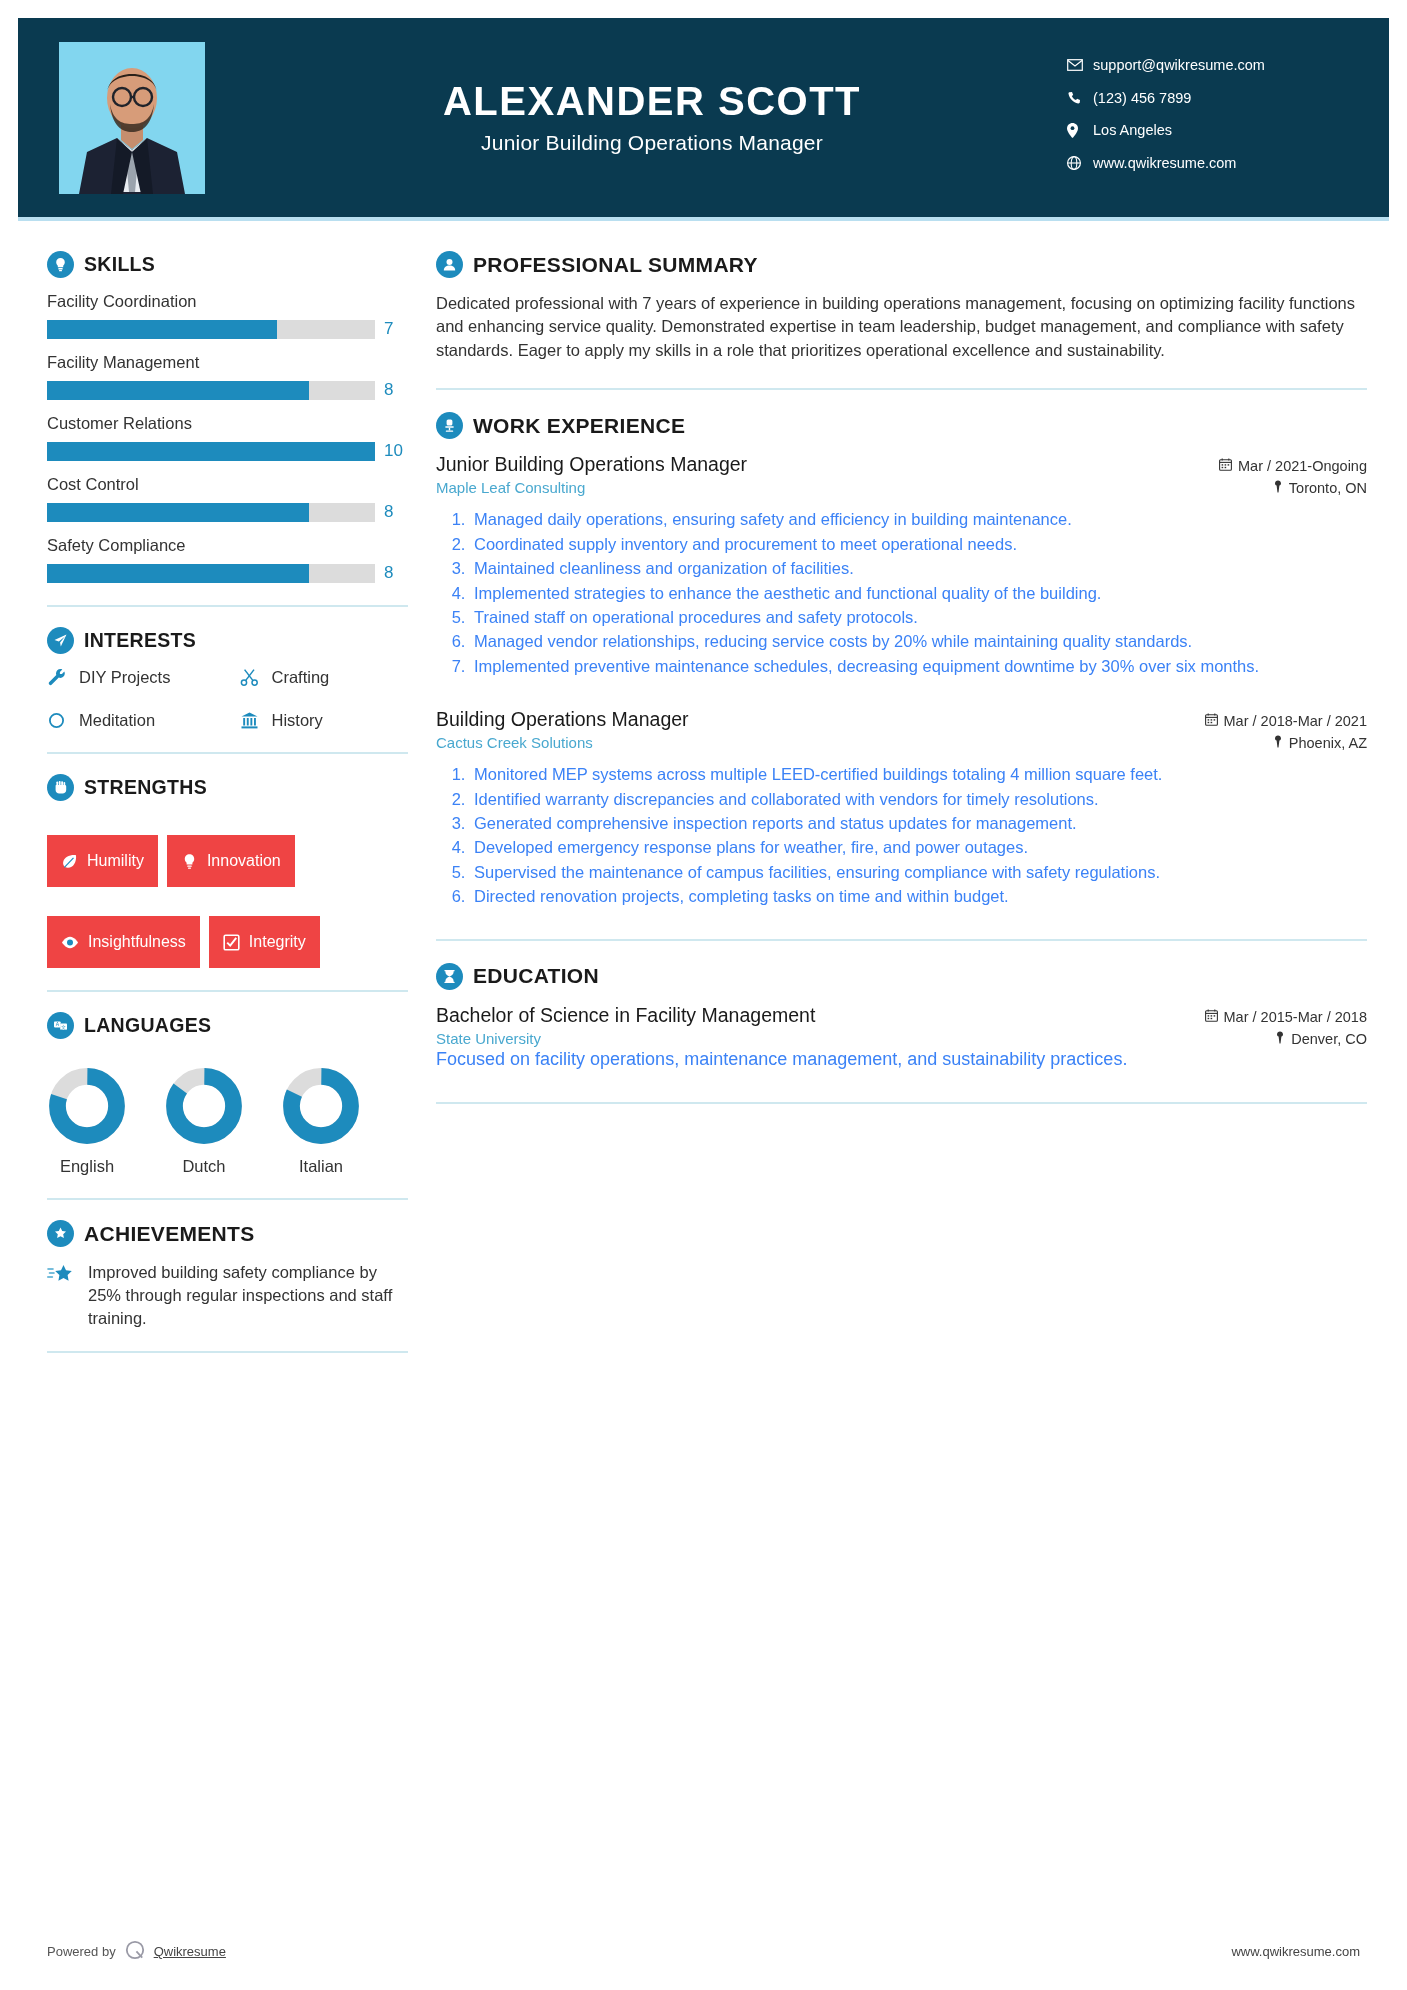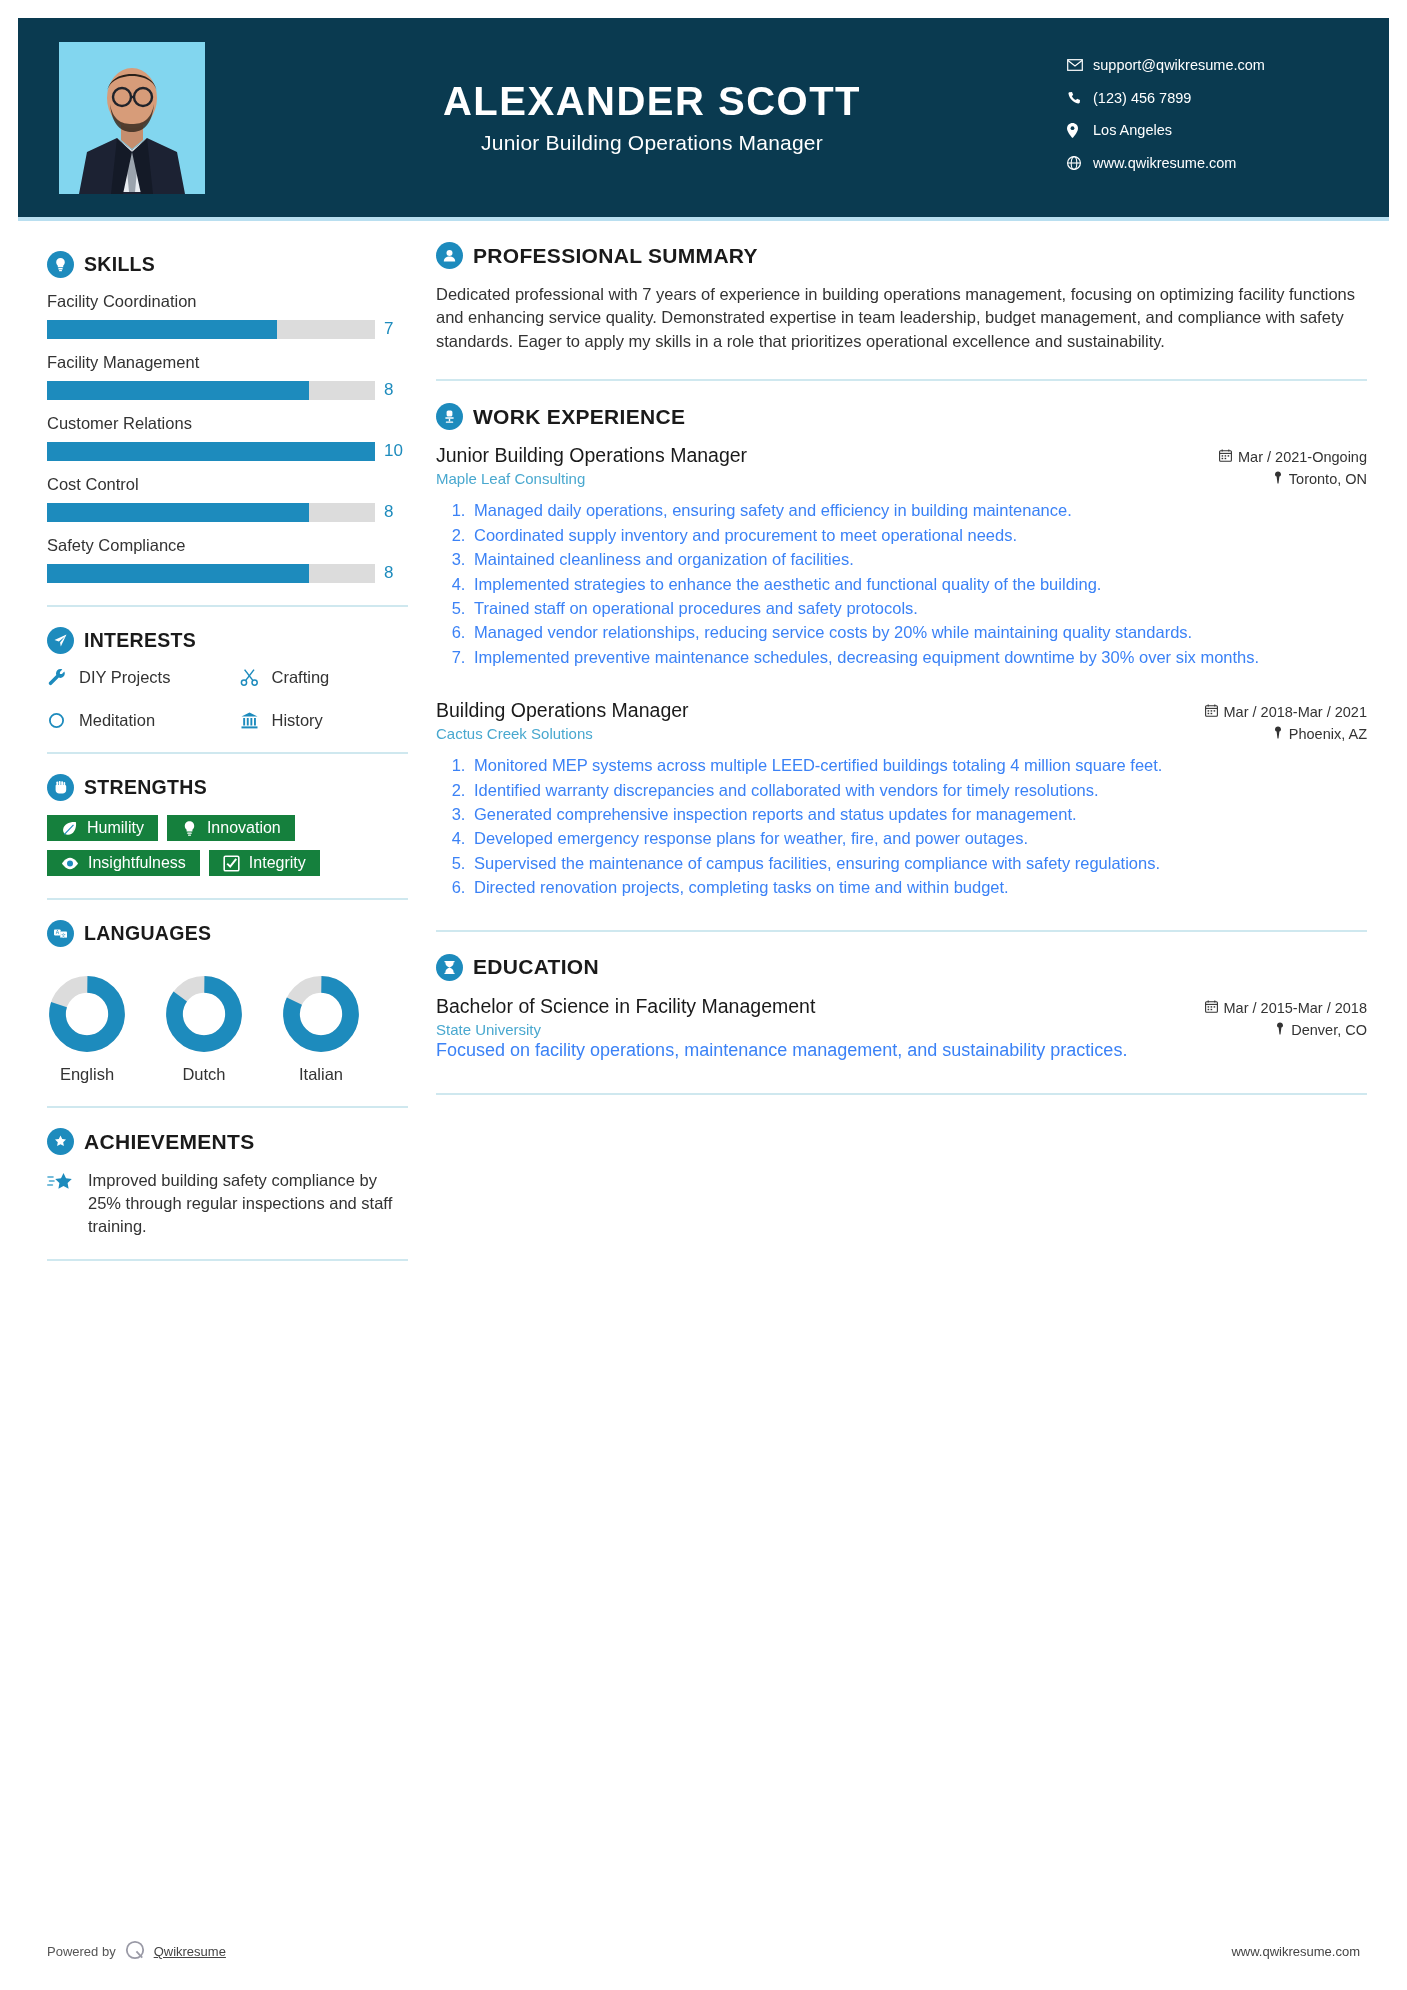--- a/index.html
+++ b/index.html
@@ -90,21 +90,21 @@
     display: flex;
     padding: 0 18px;
   }
   .left-col {
     width: 390px;
     flex: none;
     padding: 30px 0 0 29px;
   }
   .right-col {
     flex: 1;
-    padding: 21px 22px 0 28px;
+    padding: 30px 22px 0 28px;
   }
 
   
   .sec-head {
     display: flex;
     align-items: center;
     gap: 10px;
     margin-bottom: 14px;
   }
   .sec-head .badge {
@@ -180,27 +180,28 @@
   }
   .interest .ic { color: #1d8bbd; width: 23px; flex:none; display:inline-flex; align-items:center; }
 
   
   .strength-wrap {
     display: flex;
     flex-wrap: wrap;
     gap: 9px;
   }
   .strength-tag {
-    background: #15803d;
+    background: #ef4444;
     color: #ffffff;
     font-size: 16px;
-    padding: 4px 14px;
+    padding: 17px 14px;
     display: inline-flex;
     align-items: center;
     gap: 9px;
+    margin-top: 20px;
   }
   .strength-tag .ic { display:inline-flex; align-items:center; }
 
   
   .lang-wrap {
     display: flex;
     justify-content: flex-start;
     gap: 37px;
     padding-top: 14px;
   }

